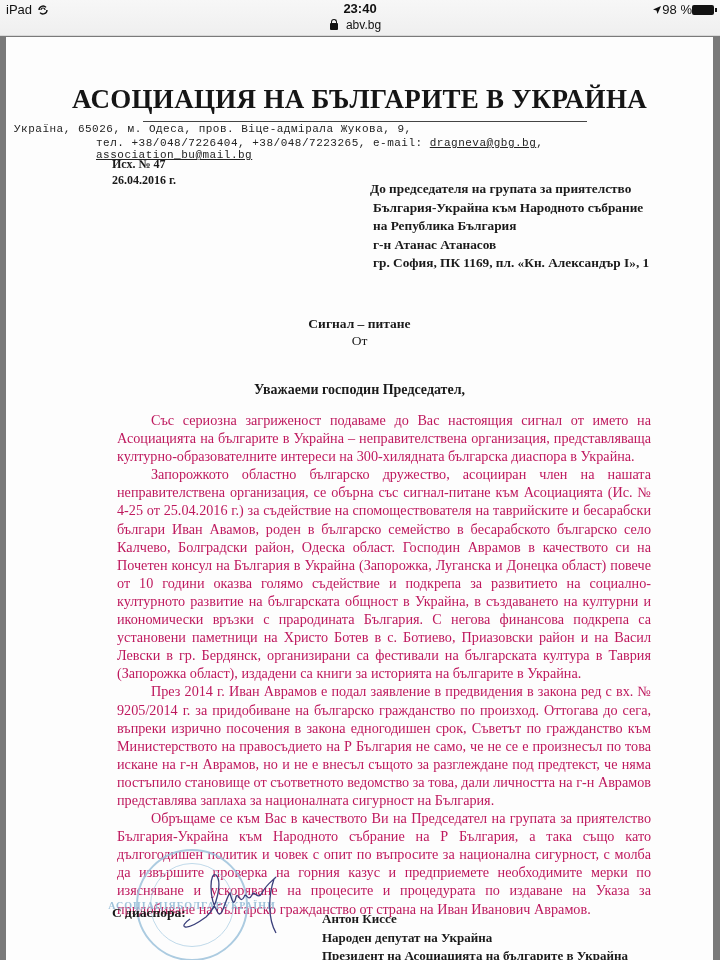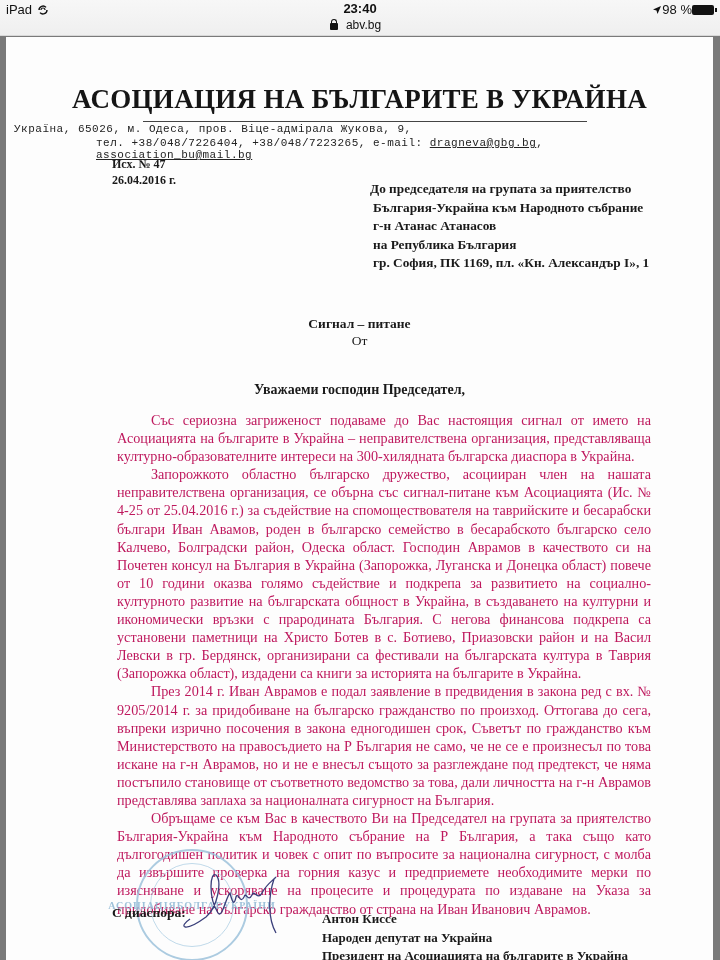--- a/index.html
+++ b/index.html
@@ -109,22 +109,22 @@
   <div class="addr addr2">
     <span>тел. +38/048/7226404, +38/048/7223265, e-mail: </span><a>dragneva@gbg.bg</a><span>, </span><a>association_bu@mail.bg</a>
   </div>
 
   <div class="ref ref1">Исх. № 47</div>
   <div class="ref ref2">26.04.2016 г.</div>
 
   <div class="recipient">
     <div>До председателя  на групата за приятелство</div>
     <div>България-Украйна към Народното събрание</div>
+    <div>на Република България</div>
     <div>г-н Атанас Атанасов</div>
-    <div>на Република България</div>
     <div>гр. София, ПК 1169, пл. «Кн. Александър I», 1</div>
   </div>
 
   <div class="center-block cb1">Сигнал – питане</div>
   <div class="center-block cb2">От</div>
   <div class="center-block salutation">Уважаеми господин Председател,</div>
 
   <div class="body">
     <p>Със сериозна загриженост подаваме до Вас настоящия сигнал от името на Асоциацията на българите в Украйна – неправителствена организация, представляваща културно-образователните интереси на 300-хилядната българска диаспора в Украйна.</p>
     <p>Запорожкото областно българско дружество, асоцииран член на нашата неправителствена организация, се обърна със сигнал-питане към Асоциацията  (Ис. № 4-25 от 25.04.2016 г.) за съдействие на  спомоществователя на таврийските и бесарабски българи Иван Авамов, роден в българско семейство в бесарабското българско село Калчево, Болградски район, Одеска област.  Господин Аврамов в качеството си на Почетен консул на България в Украйна (Запорожка, Луганска и Донецка област) повече от 10 години оказва голямо съдействие и подкрепа за развитието на социално-културното развитие на българската общност в Украйна, в създаването на културни и икономически връзки с прародината България. С негова финансова подкрепа са установени паметници на Христо Ботев в с. Ботиево, Приазовски район и на Васил Левски в гр. Бердянск, организирани са фестивали на българската култура в Таврия (Запорожка област), издадени са книги за историята на българите в Украйна.</p>

